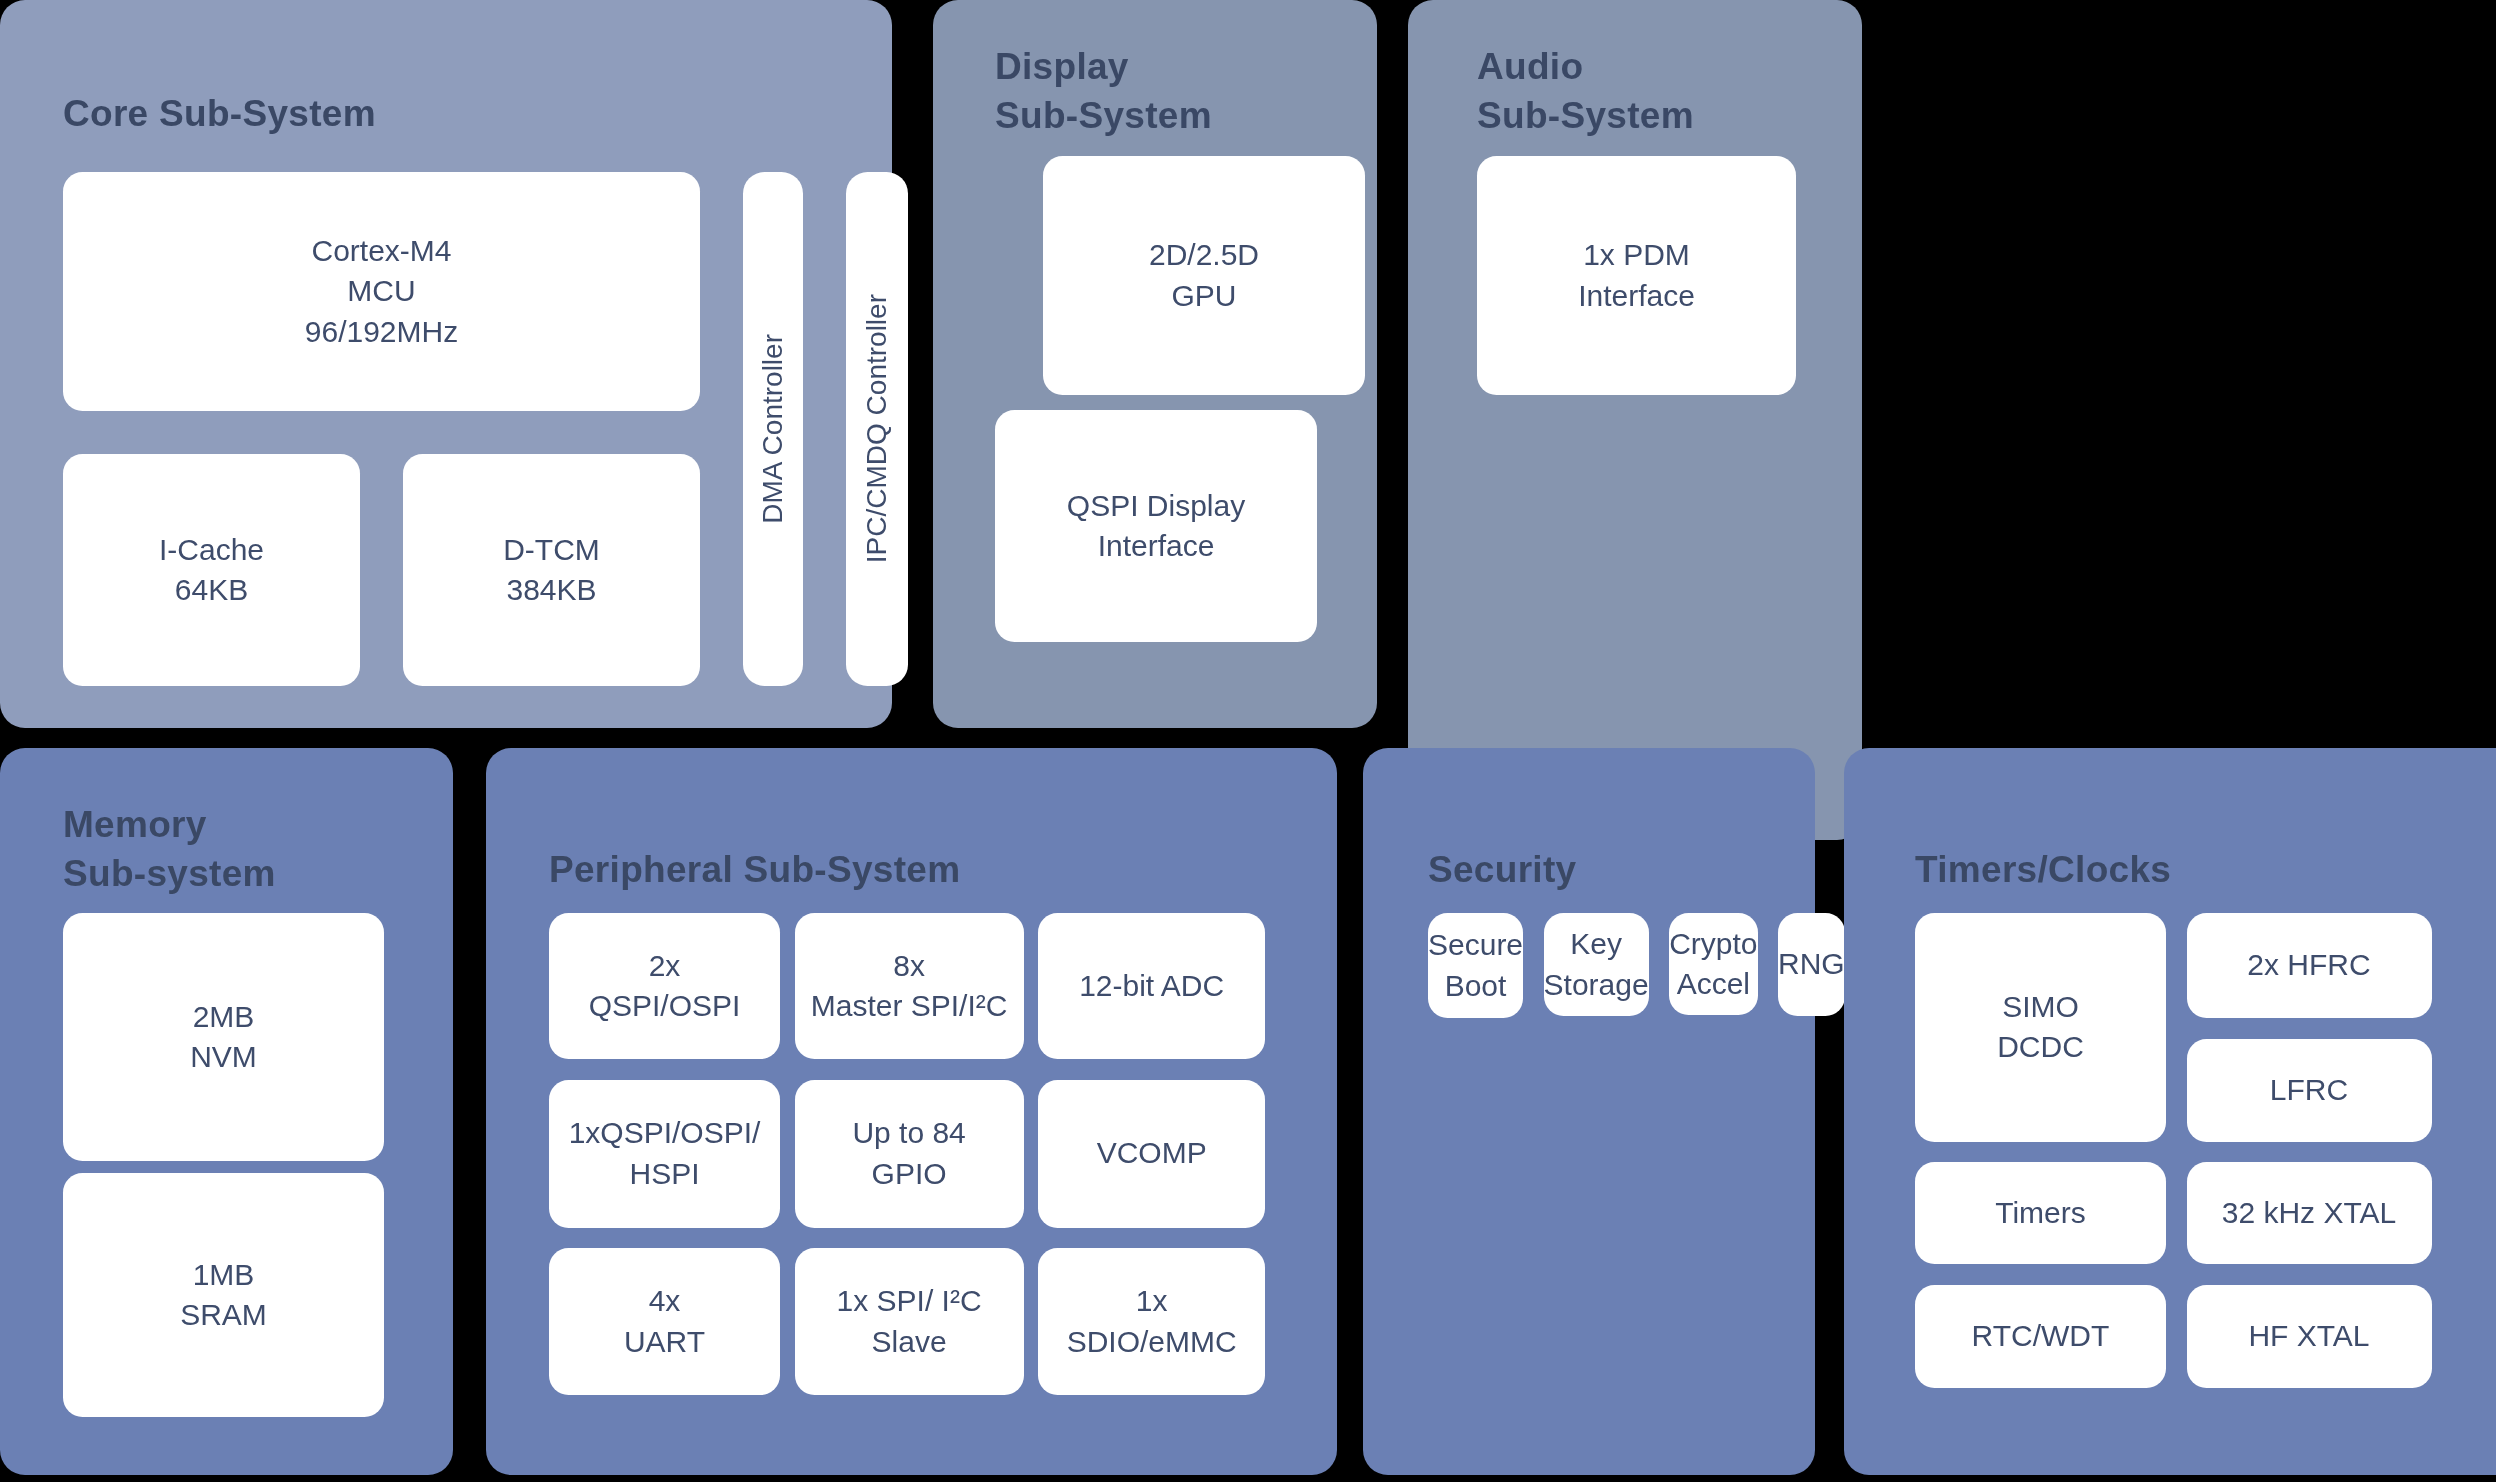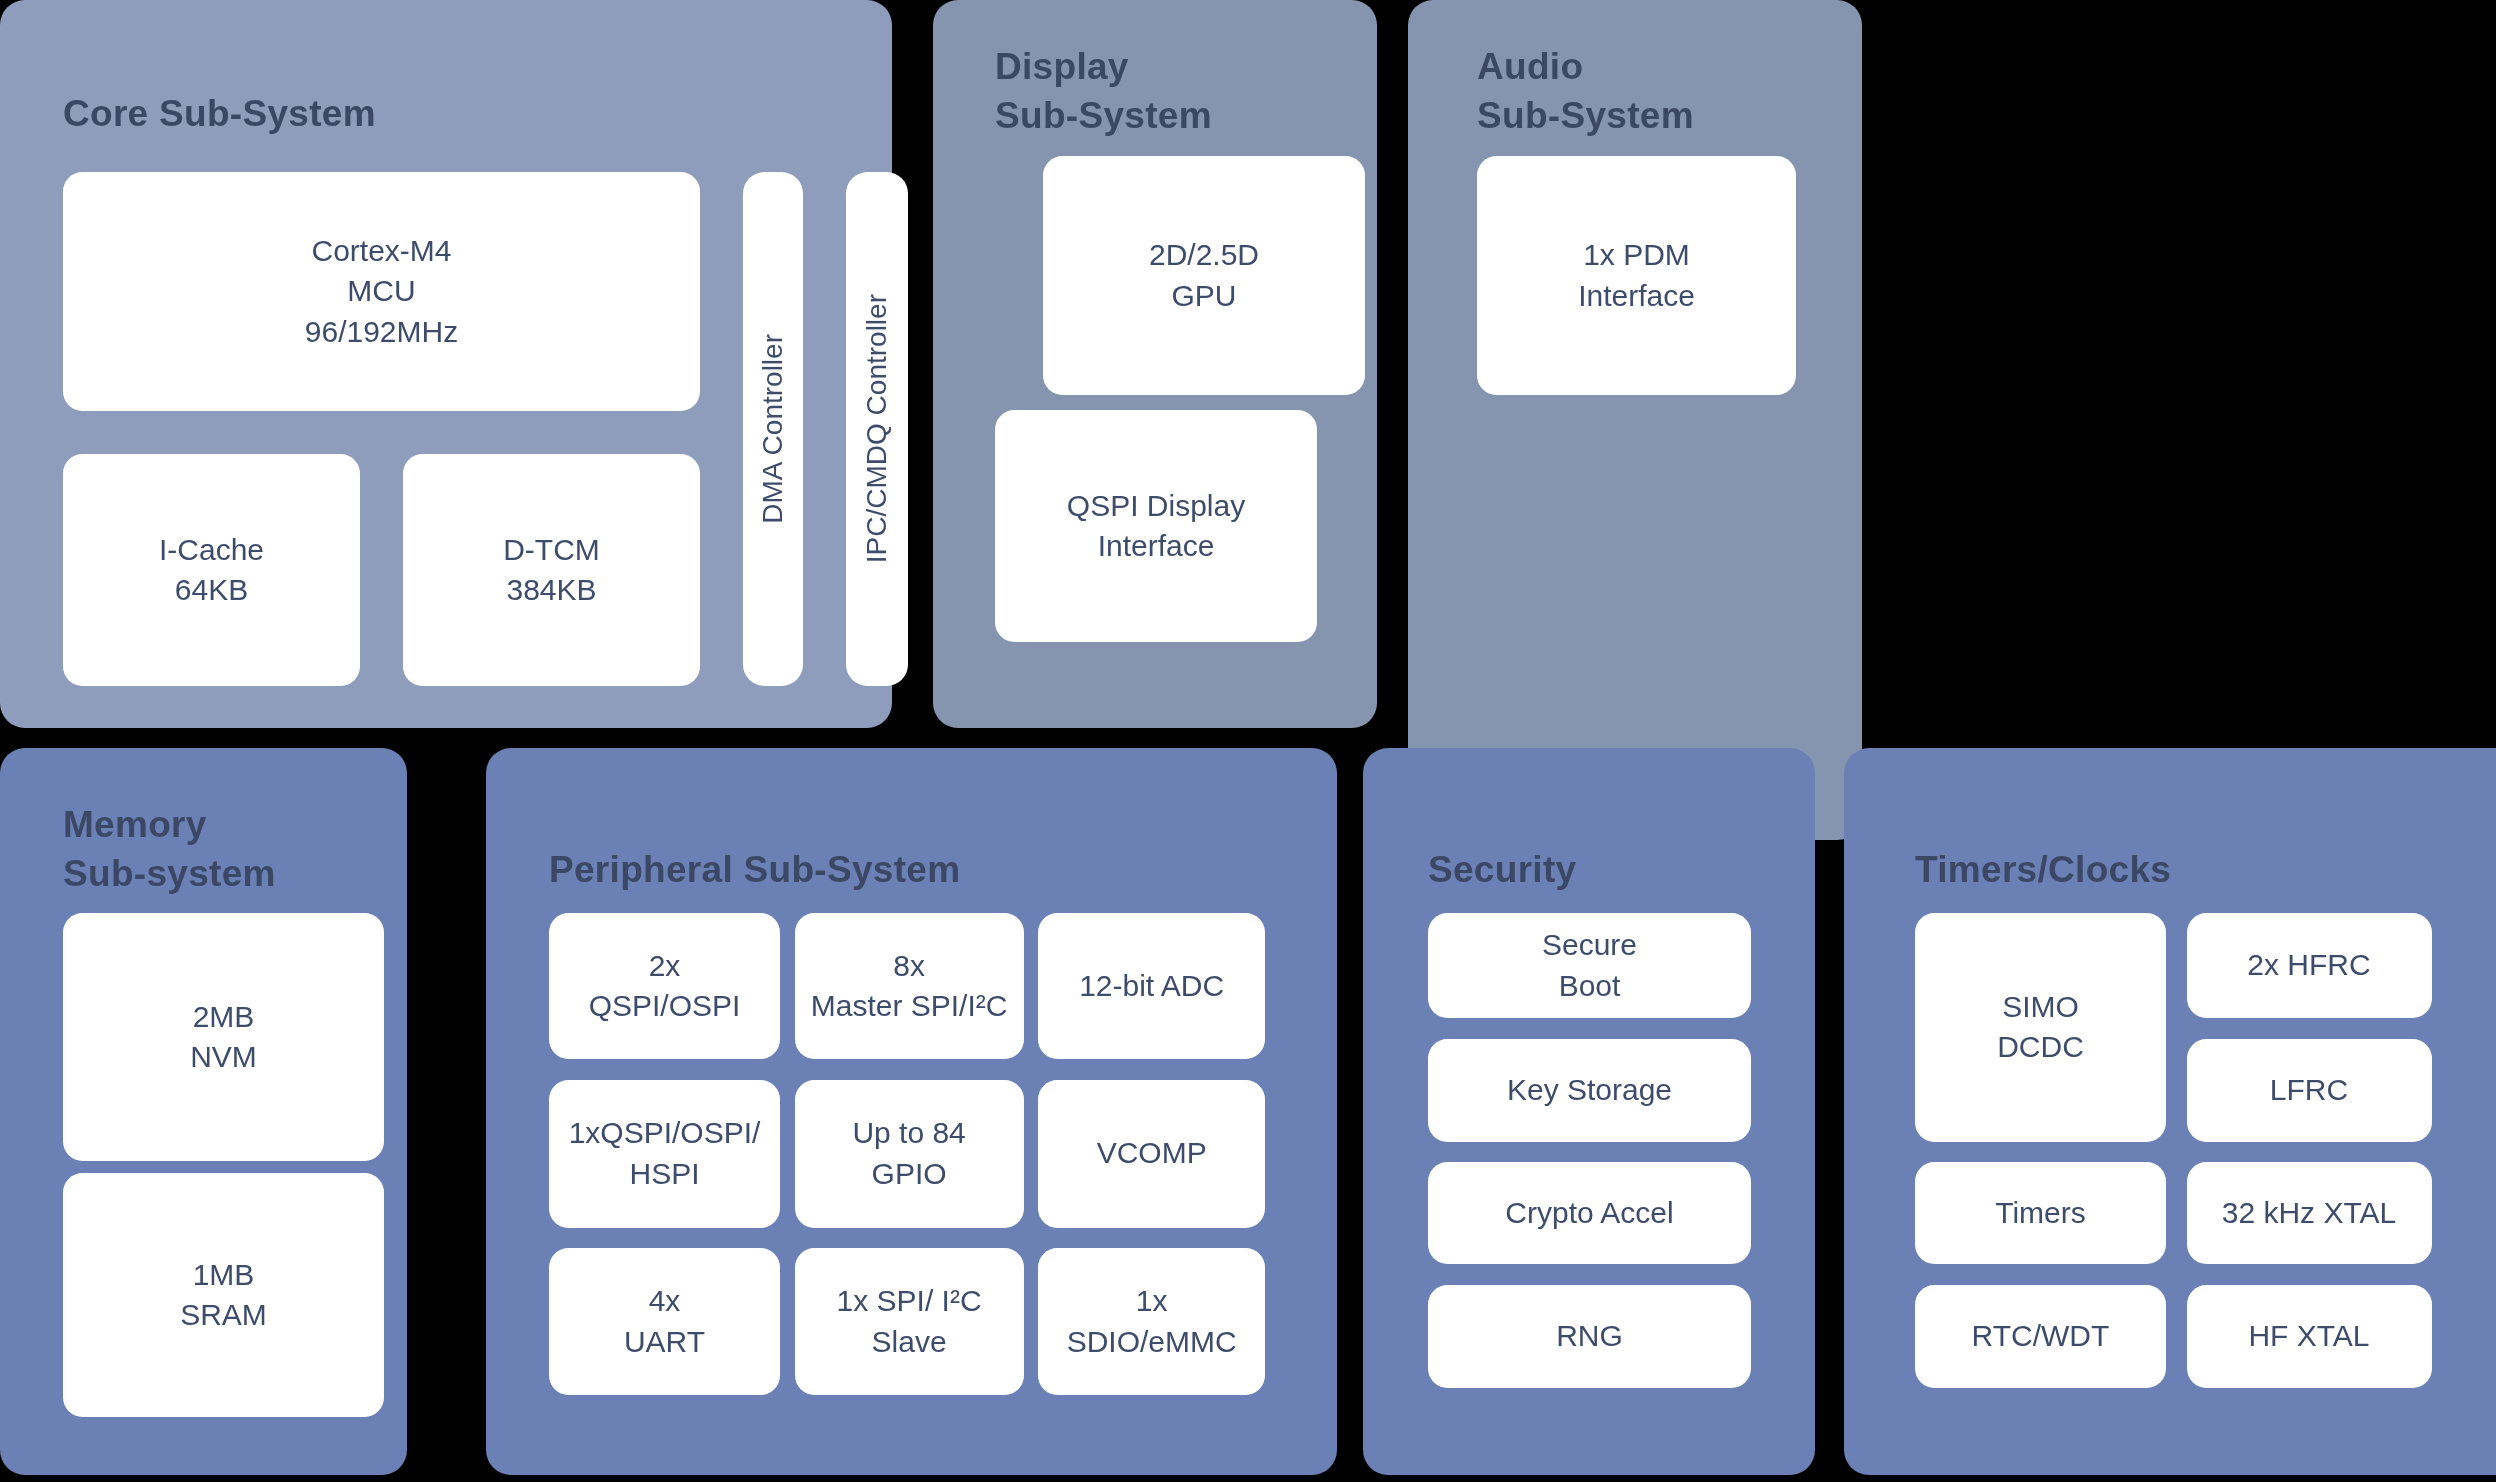--- a/index.html
+++ b/index.html
@@ -40,21 +40,21 @@
     font-size:28px;line-height:1;white-space:nowrap;
   }
   
   .peri-grid{
     position:absolute;left:63px;top:165px;display:grid;
     grid-template-columns:231px 229px 227px;
     grid-template-rows:146px 148px 147px;
     column-gap:14.6px;row-gap:20.5px;
   }
   
-  .sec-col{position:absolute;left:65px;top:165px;width:323px;display:flex;flex-direction:column;gap:20.5px;}
+  .sec-col{position:absolute;left:65px;top:165px;width:323px;display:flex;flex-direction:row;gap:20.5px;}
   .sec-col .box:nth-child(1){height:105px;}
   .sec-col .box:nth-child(2){height:103px;}
   .sec-col .box:nth-child(3){height:102px;}
   .sec-col .box:nth-child(4){height:103px;}
   
   .tim-grid{
     position:absolute;left:71px;top:165px;display:grid;
     grid-template-columns:251px 245px;
     grid-template-rows:105px 103px 102px 103px;
     column-gap:20.5px;row-gap:20.5px;
@@ -94,21 +94,21 @@
 Interface</div>
   </div>
 
   <div class="panel top" style="left:1408px;top:0;width:454px;height:840px;">
     <div class="panel-title" style="left:69px;top:43px;">Audio
 Sub-System</div>
     <div class="box abs" style="left:69px;top:156px;width:319px;height:239px;">1x PDM
 Interface</div>
   </div>
 
-  <div class="panel bottom" style="left:0;top:748px;width:407px;height:727px;">
+  <div class="panel bottom" style="left:0;top:748px;width:453px;height:727px;">
     <div class="panel-title" style="left:63px;top:53px;">Memory
 Sub-system</div>
     <div class="box abs" style="left:63px;top:165px;width:321px;height:248px;">2MB
 NVM</div>
     <div class="box abs" style="left:63px;top:425px;width:321px;height:244px;">1MB
 SRAM</div>
   </div>
 
   <div class="panel bottom" style="left:486px;top:748px;width:851px;height:727px;">
     <div class="panel-title" style="left:63px;top:98px;">Peripheral Sub-System</div>

